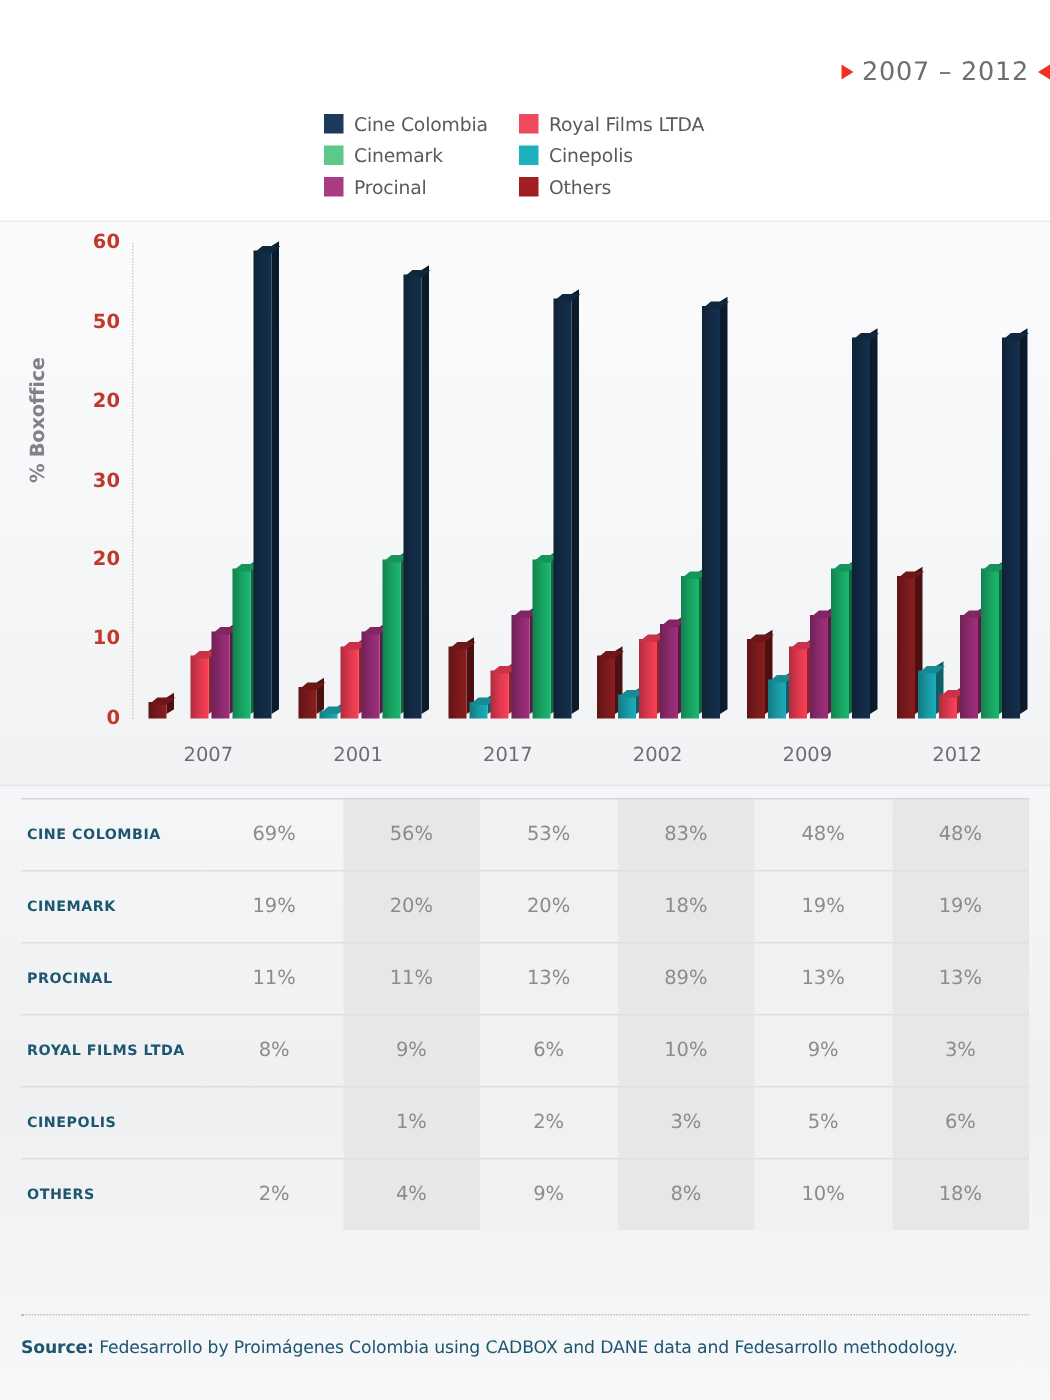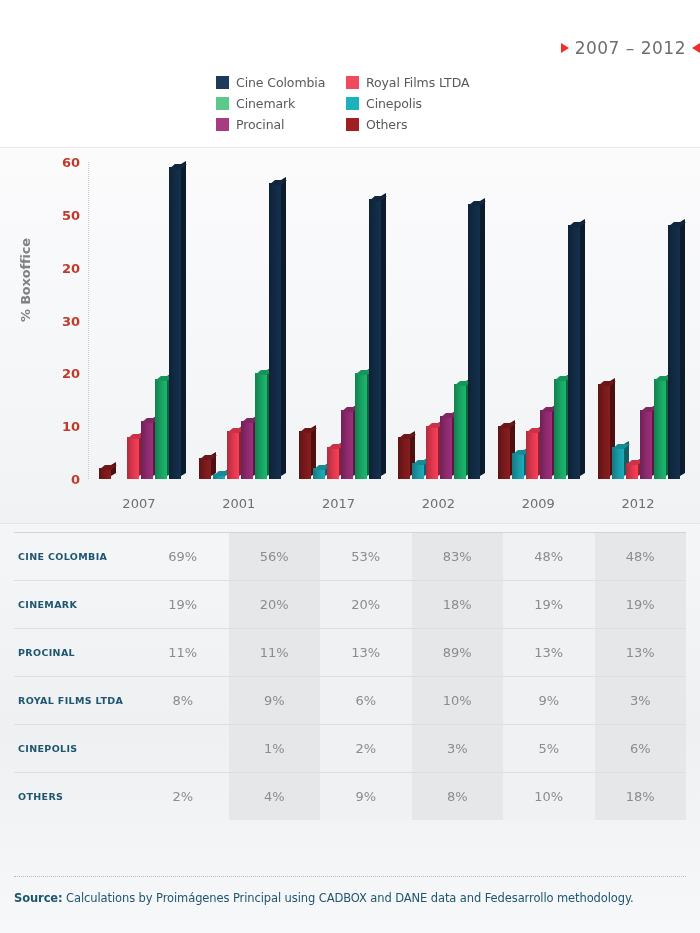--- a/index.html
+++ b/index.html
@@ -586,17 +586,17 @@
             <td class="val shade-light">10%</td>
             <td class="val shade">18%</td>
           </tr>
         </tbody>
     </table>
   </div>
 
   <div class="footer">
     <div class="footer-rule"></div>
     <div class="source">
-      <b>Source:</b><span> Calculations by Proimágenes Principal using CADBOX and DANE data and Fedesarrollo methodology.</span>
+      <b>Source:</b><span> Fedesarrollo by Proimágenes Colombia using CADBOX and DANE data and Fedesarrollo methodology.</span>
     </div>
   </div>
 
 </div>
 
 </body></html>

